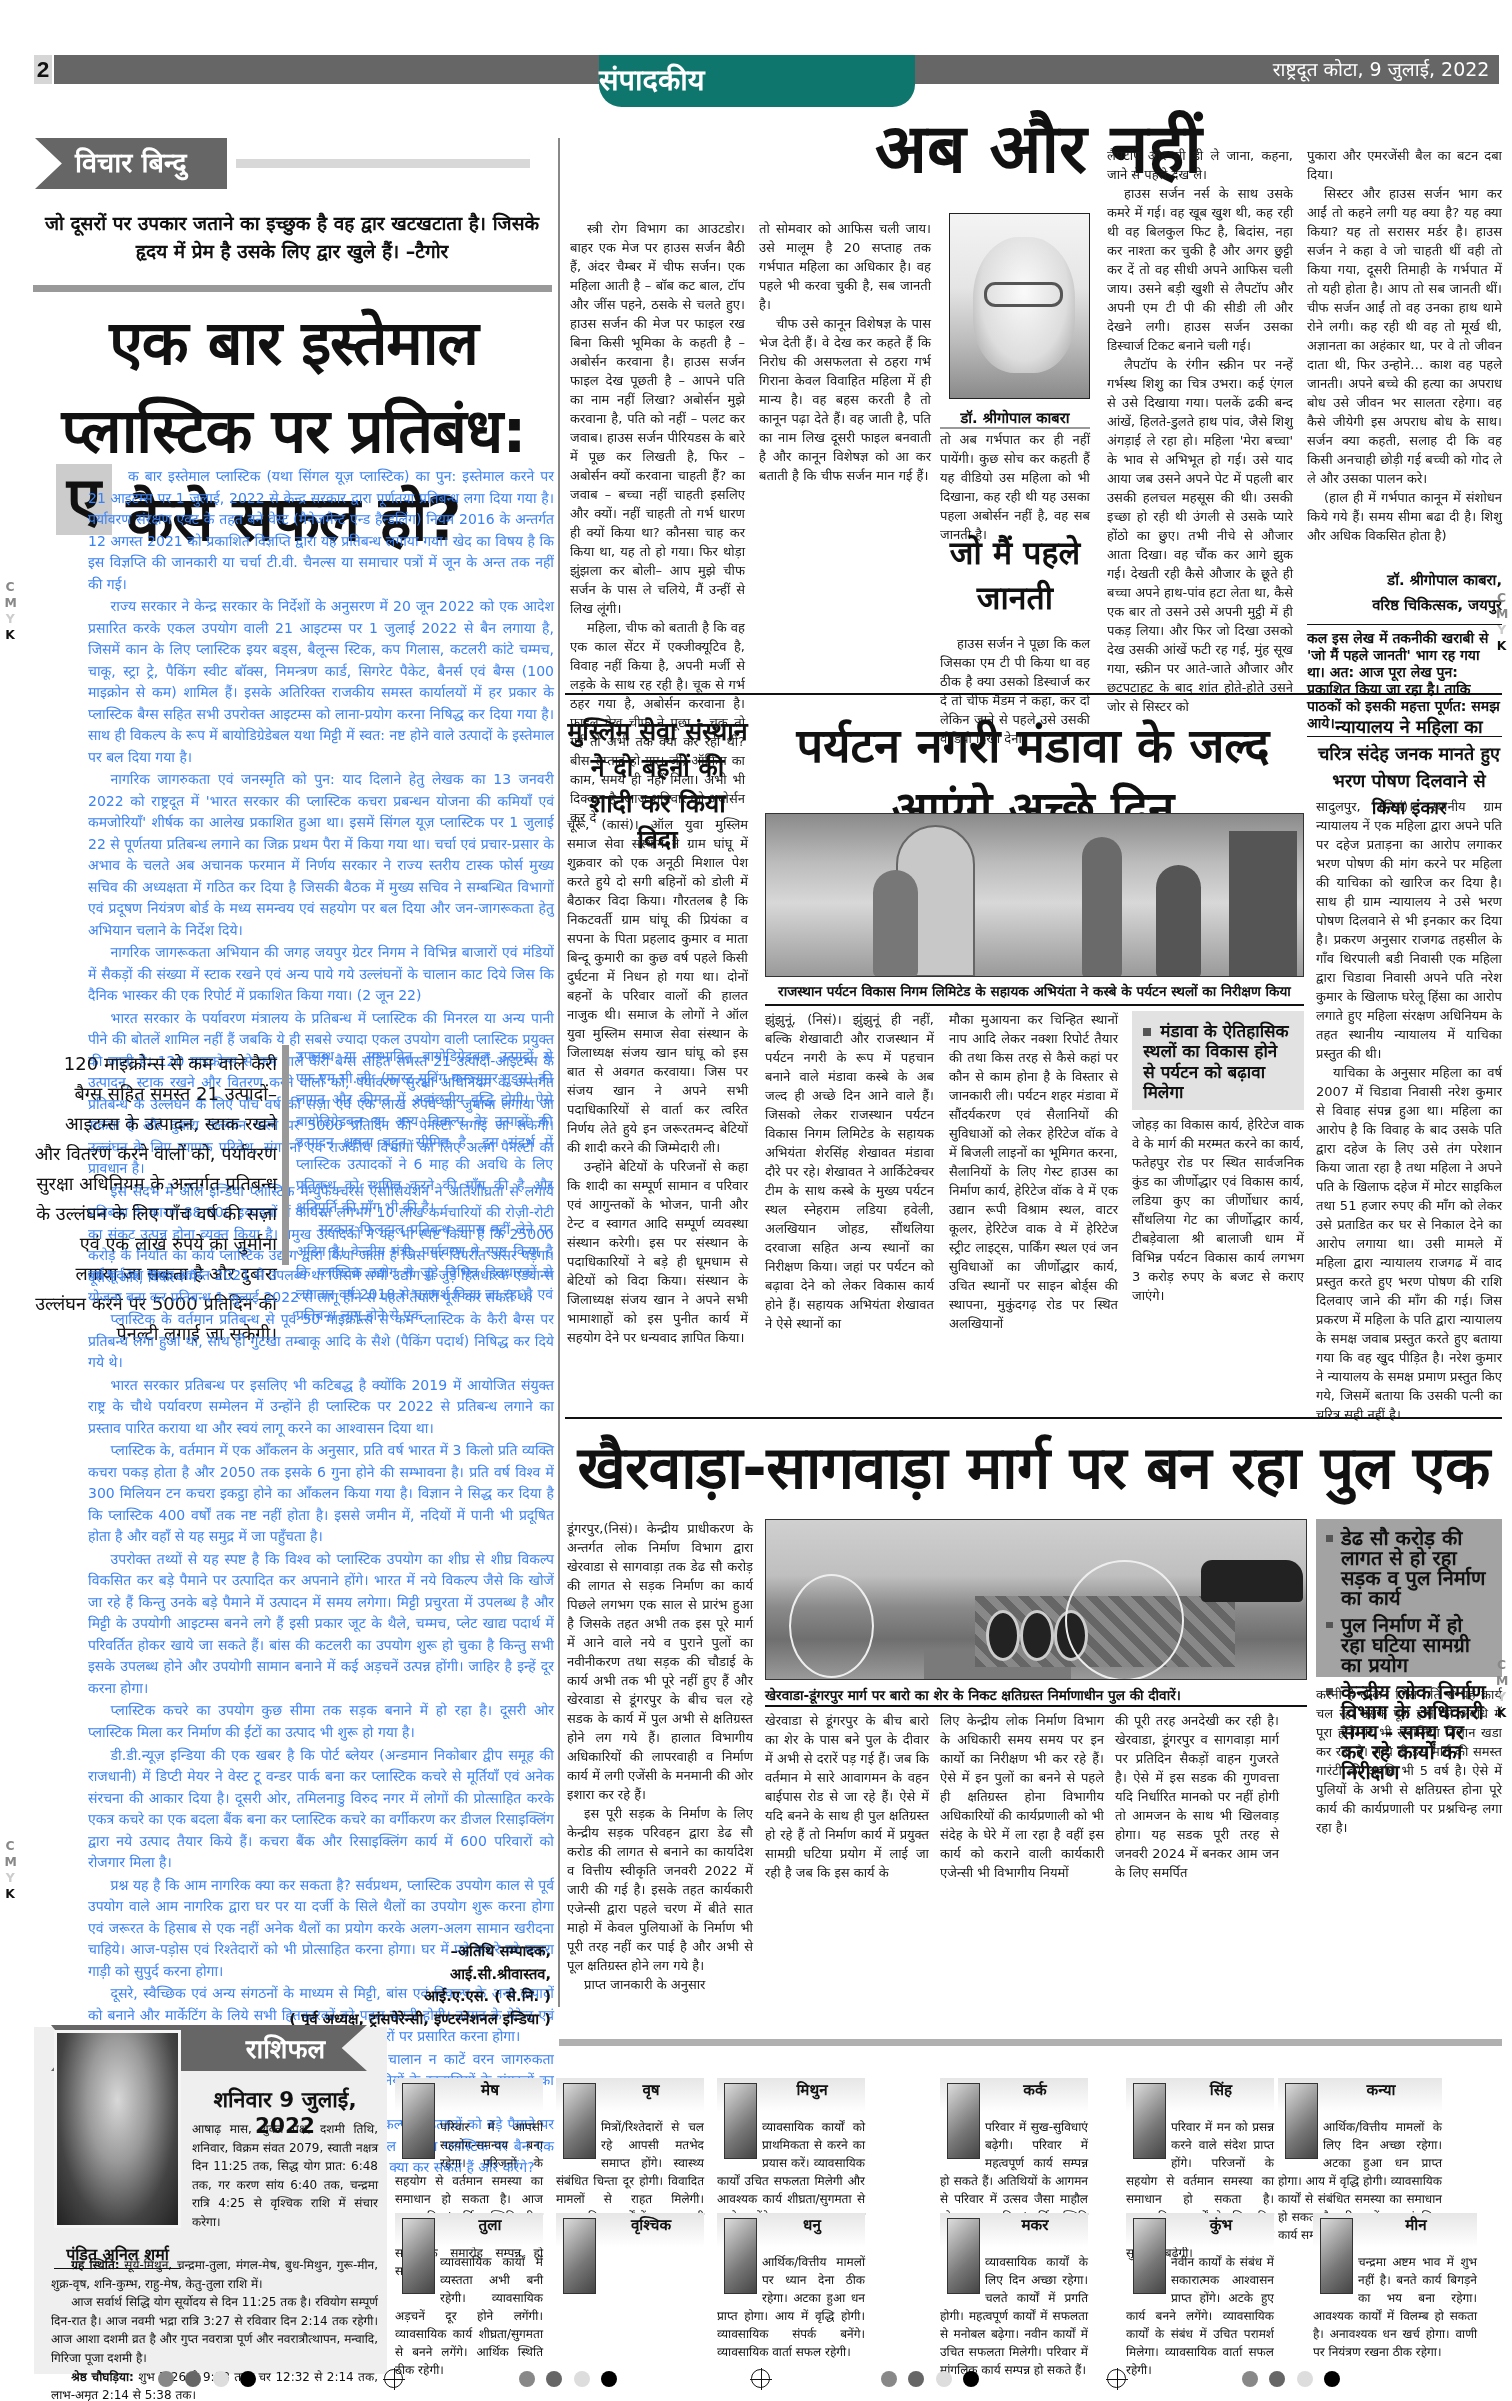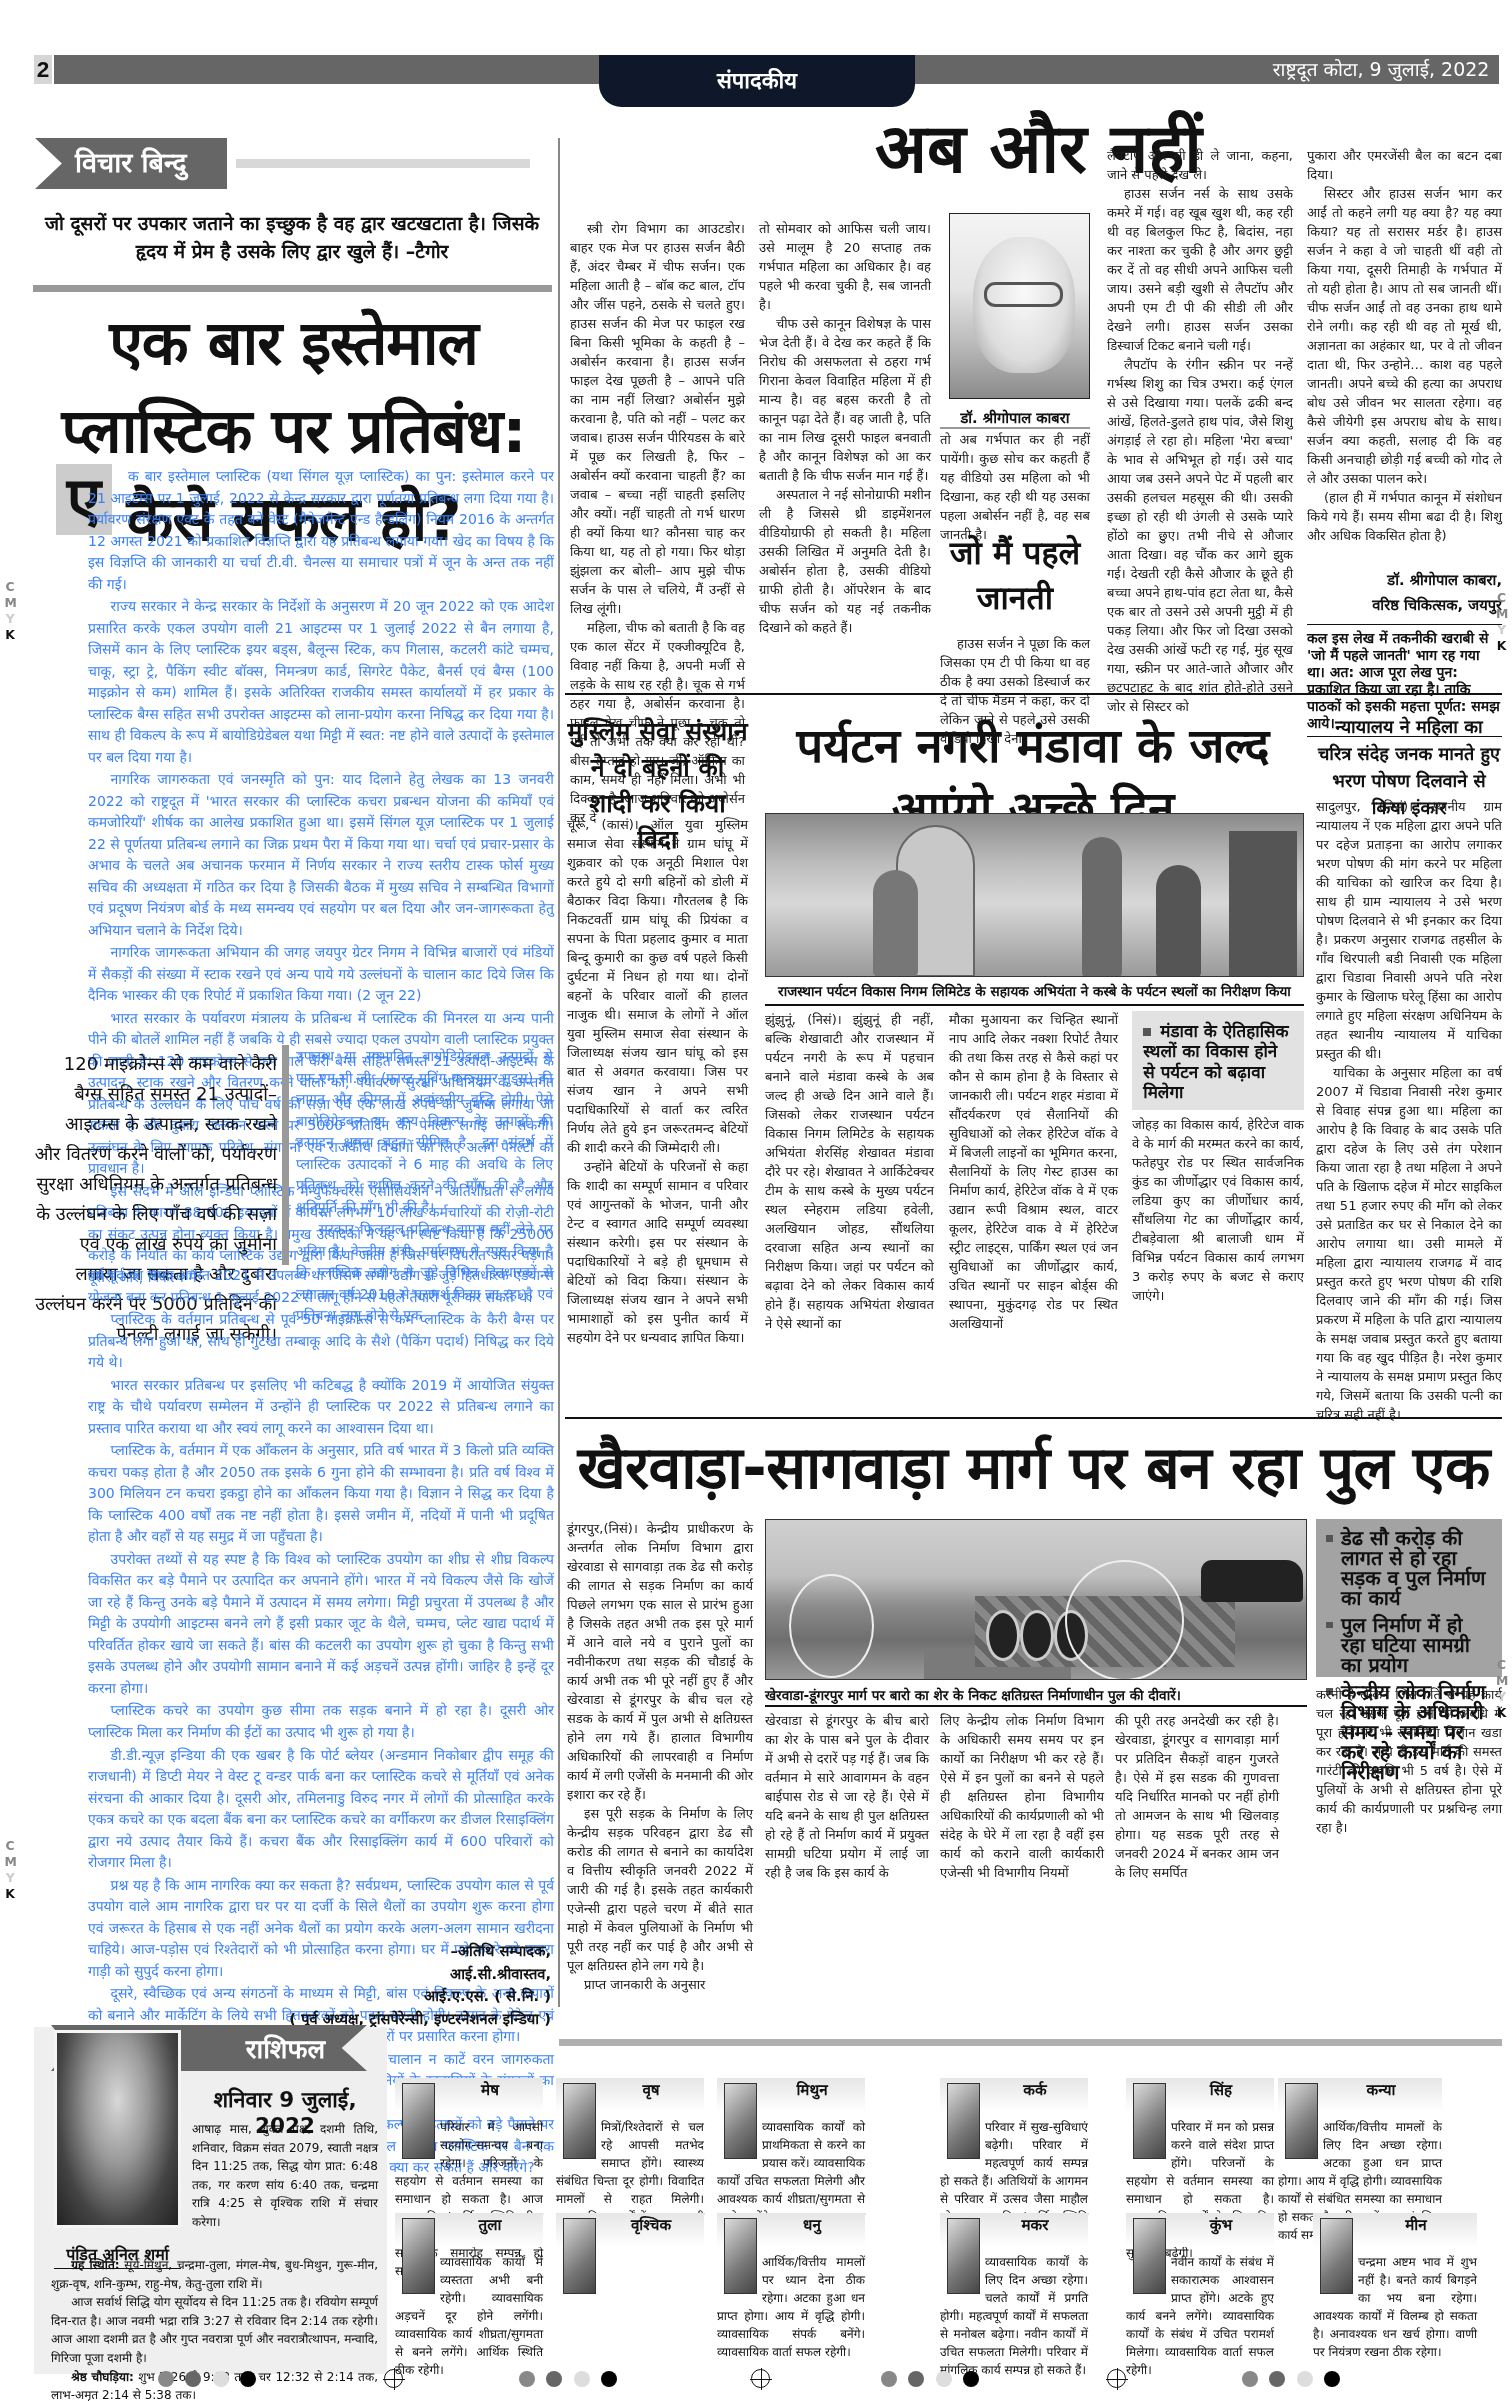--- a/index.html
+++ b/index.html
@@ -8,21 +8,21 @@
   .abs { position: absolute; }
   .body-text { font-size: 14px; line-height: 21.5px; text-align: justify; color: #3b82f6; }
   .body-text p { text-indent: 22.6px; margin-bottom: 1.1px; }
   .col-text { font-size: 13px; line-height: 19px; text-align: justify; color: #1a1a1a; }
   .col-text p { text-indent: 17px; }
   .rule { position: absolute; background: #111; }
 
   
   #header-bar { left: 54px; top: 55px; width: 1445px; height: 29px; background: #666; }
   #page-num { left: 34px; top: 55px; width: 18px; height: 29px; background: #d6d6d6; font: bold 22.6px "Liberation Sans", sans-serif; text-align: center; line-height: 29px; color: #111; }
-  #section-tab { left: 599px; top: 55px; width: 316px; height: 52px; background: #0f172a; border-radius: 0 0 22.6px 22.6px; color: #fff; font-size: 22px; font-weight: bold; text-align: center; line-height: 51px; }
+  #section-tab { left: 599px; top: 55px; width: 316px; height: 52px; background: #0f766e; border-radius: 0 0 22.6px 22.6px; color: #fff; font-size: 29px; font-weight: bold; line-height: 51px; }
   #dateline { right: 22.6px; top: 55px; height: 29px; color: #fff; font-size: 19px; line-height: 29px; }
 
   
   #vb-tag { left: 35px; top: 138px; width: 192px; height: 51px; background: #666; color: #fff; font-size: 27px; font-weight: bold; line-height: 50px; padding-left: 40px; clip-path: polygon(0 0, 100% 0, 100% 100%, 0 100%, 14% 50%); }
   #vb-line { left: 236px; top: 159px; width: 294px; height: 9px; background: #d8d8d8; }
   #vb-quote { left: 35px; top: 209px; width: 514px; font-size: 19px; font-weight: bold; line-height: 28px; text-align: center; }
   #vb-bottom { left: 33px; top: 285px; width: 519px; height: 6.8px; background: #999; }
   #vsep { left: 558px; top: 138px; width: 2.3px; height: 1869px; background: #888; }
 
   
@@ -183,21 +183,20 @@
 </div>
 
 <h1 class="abs" id="an-headline">अब और नहीं</h1>
 <div class="abs col-text" id="an-col1">
   <p>स्त्री रोग विभाग का आउटडोर। बाहर एक मेज पर हाउस सर्जन बैठी हैं, अंदर चैम्बर में चीफ सर्जन। एक महिला आती है – बॉब कट बाल, टॉप और जींस पहने, ठसके से चलते हुए। हाउस सर्जन की मेज पर फाइल रख बिना किसी भूमिका के कहती है – अबोर्सन करवाना है। हाउस सर्जन फाइल देख पूछती है – आपने पति का नाम नहीं लिखा? अबोर्सन मुझे करवाना है, पति को नहीं – पलट कर जवाब। हाउस सर्जन पीरियडस के बारे में पूछ कर लिखती है, फिर – अबोर्सन क्यों करवाना चाहती हैं? का जवाब – बच्चा नहीं चाहती इसलिए और क्यों। नहीं चाहती तो गर्भ धारण ही क्यों किया था? कौनसा चाह कर किया था, यह तो हो गया। फिर थोड़ा झुंझला कर बोली– आप मुझे चीफ सर्जन के पास ले चलिये, मैं उन्हीं से लिख लूंगी।</p>
   <p>महिला, चीफ को बताती है कि वह एक काल सेंटर में एक्जीक्यूटिव है, विवाह नहीं किया है, अपनी मर्जी से लड़के के साथ रह रही है। चूक से गर्भ ठहर गया है, अबोर्सन करवाना है। फाइल देख चीफ ने पूछा – चूक तो गई तो अभी तक क्या कर रही थीं? बीस सप्ताह हो गए। जी, ऑफिस का काम, समय ही नहीं मिला। अभी भी दिक्कत है, आज शनिवार को अबोर्सन कर दें</p>
 </div>
 <div class="abs col-text" id="an-col2">
   <p style="text-indent:0">तो सोमवार को आफिस चली जाय। उसे मालूम है 20 सप्ताह तक गर्भपात महिला का अधिकार है। वह पहले भी करवा चुकी है, सब जानती है।</p>
   <p>चीफ उसे कानून विशेषज्ञ के पास भेज देती हैं। वे देख कर कहते हैं कि निरोध की असफलता से ठहरा गर्भ गिराना केवल विवाहित महिला में ही मान्य है। वह बहस करती है तो कानून पढ़ा देते हैं। वह जाती है, पति का नाम लिख दूसरी फाइल बनवाती है और कानून विशेषज्ञ को आ कर बताती है कि चीफ सर्जन मान गई हैं।</p>
-  <p>अस्पताल ने नई सोनोग्राफी मशीन ली है जिससे थ्री डाइमेंशनल वीडियोग्राफी हो सकती है। महिला उसकी लिखित में अनुमति देती है। अबोर्सन होता है, उसकी वीडियो ग्राफी होती है। ऑपरेशन के बाद चीफ सर्जन को यह नई तकनीक दिखाने को कहते हैं।</p>
 </div>
 <div class="abs" id="an-photo">
   <div class="face"></div>
   <div class="glasses"></div>
 </div>
 <div class="abs" id="an-caption">डॉ. श्रीगोपाल काबरा</div>
 <div class="abs" id="an-caprule"></div>
 <div class="abs col-text" id="an-col3">
   <p style="text-indent:0">तो अब गर्भपात कर ही नहीं पायेंगी। कुछ सोच कर कहती हैं यह वीडियो उस महिला को भी दिखाना, कह रही थी यह उसका पहला अबोर्सन नहीं है, वह सब जानती है।</p>
 </div>

